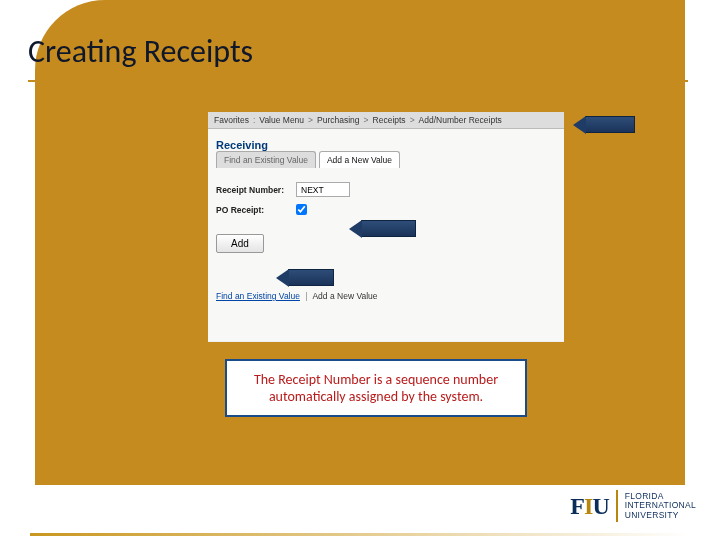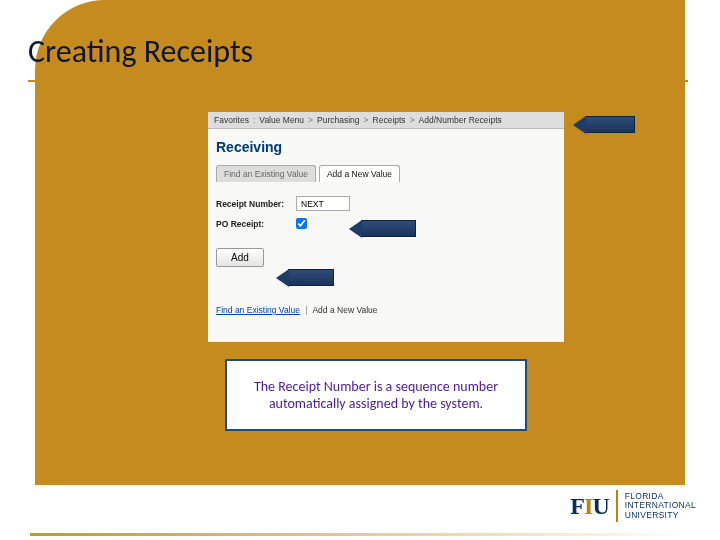--- a/index.html
+++ b/index.html
@@ -59,23 +59,22 @@
     display: flex;
     gap: 4px;
     align-items: center;
     color: #333;
     white-space: nowrap;
   }
   .breadcrumb .sep { color: #777; }
   .page-body { padding: 10px 8px; background: #f8f8f6; height: calc(100% - 18px); }
   .receiving {
     color: #003a7a;
-    font-size: 14px;
+    font-size: 11px;
     font-weight: bold;
-    margin-bottom: 10px;
   }
   .tabs {
     display: flex;
     gap: 3px;
     margin-bottom: 14px;
     align-items: flex-end;
   }
   .tab {
     font-size: 8.5px;
     padding: 3px 7px;
@@ -152,28 +151,28 @@
     border-right: 13px solid #1f3c66;
   }
   .arrow1 { top: 116px; left: 585px; width: 50px; }
   .arrow2 { top: 220px; left: 361px; width: 55px; }
   .arrow3 { top: 269px; left: 288px; width: 46px; }
   .caption-box {
     position: absolute;
     top: 359px;
     left: 225px;
     width: 302px;
-    padding: 17px 12px;
+    padding: 10px 12px;
     background: #fff;
     border: 2px solid #1a4c8a;
     z-index: 3;
     text-align: center;
     font-size: 14px;
     font-family: Calibri, Verdana, sans-serif;
-    color: #4c1d95;
+    color: #b91c1c;
   }
   .logo {
     position: absolute;
     bottom: 18px;
     right: 24px;
     display: flex;
     align-items: center;
     gap: 7px;
     z-index: 4;
   }

